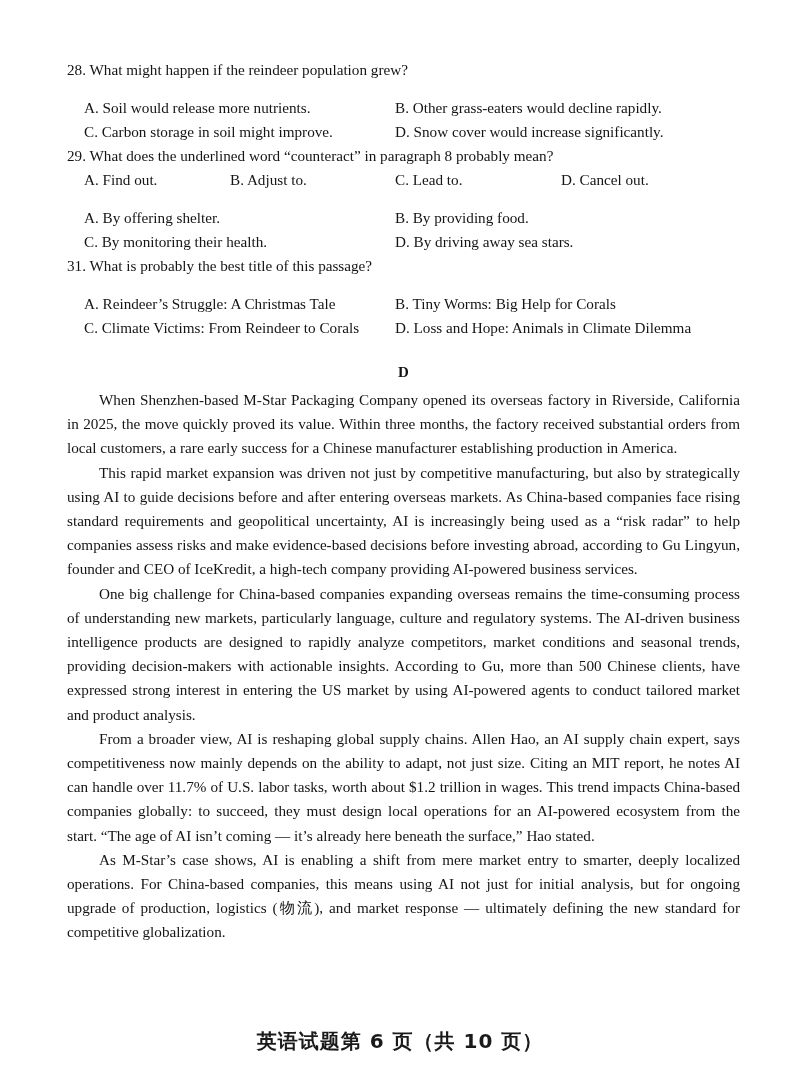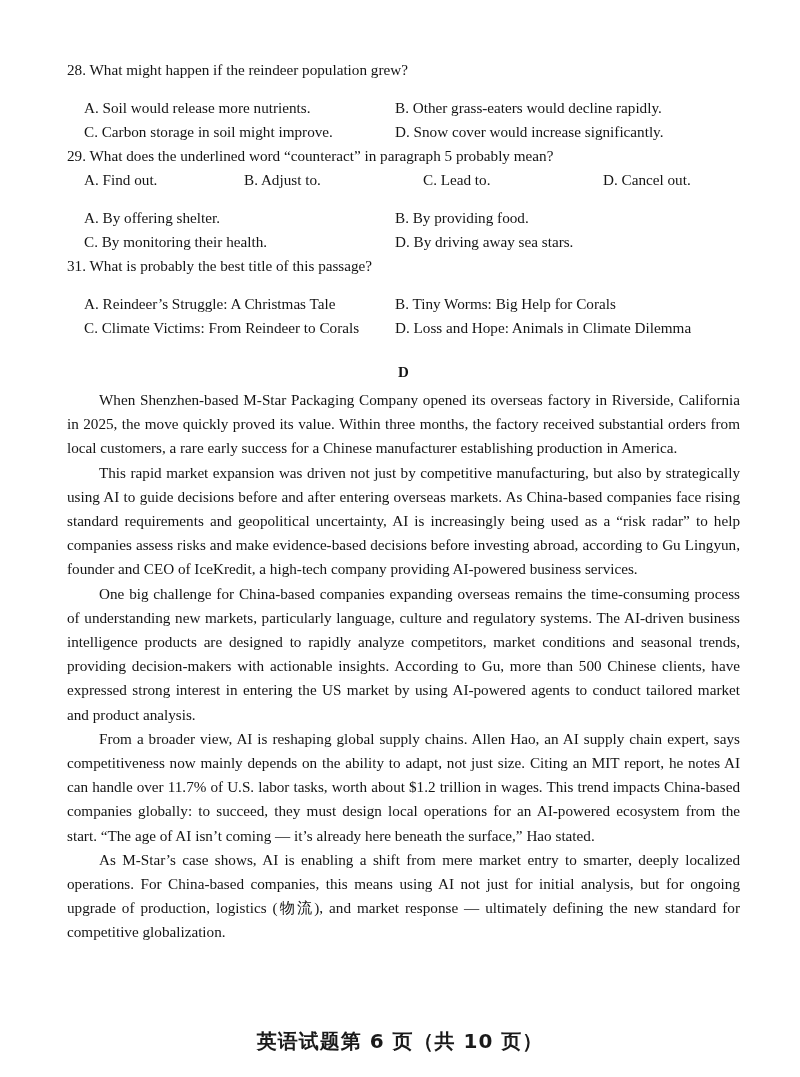--- a/index.html
+++ b/index.html
@@ -7,21 +7,21 @@
     width: 800px; height: 1077px; position: relative; overflow: hidden;
     font-family: "Liberation Serif", "DejaVu Serif", serif;
     color: #141414;
     font-size: 15.2px;
   }
   .page { position: absolute; left: 67px; top: 58px; width: 673px; }
   .q { line-height: 24px; }
   .q-stem { white-space: nowrap; }
   .opts { display: grid; padding-left: 17px; line-height: 24px; white-space: nowrap; }
   .opts.two { grid-template-columns: 311px 1fr; margin-top: 14px; }
-  .opts.four { grid-template-columns: 146px 165px 166px 1fr; gap: 14px; }
+  .opts.four { grid-template-columns: 146px 165px 166px 1fr; }
   .section-letter {
     text-align: center; font-weight: bold; margin-top: 20px; margin-bottom: 4px;
     line-height: 24px; font-size: 15px;
   }
   .para {
     text-indent: 32px; text-align: justify; line-height: 24.2px; margin: 0;
   }
   .footer {
     position: absolute; top: 1028px; left: 0; width: 800px; text-align: center;
     font-family: "DejaVu Sans", sans-serif; font-weight: bold; font-size: 20px;
@@ -42,21 +42,21 @@
       <span>A. Soil would release more nutrients.</span>
       <span>B. Other grass-eaters would decline rapidly.</span>
       <span>C. Carbon storage in soil might improve.</span>
       <span>D. Snow cover would increase significantly.</span>
     </div>
   </div>
 
   <div class="q">
     <div class="q-stem">
       <span>29.</span>
-      <span>What does the underlined word “counteract” in paragraph 5 probably mean?</span>
+      <span>What does the underlined word “counteract” in paragraph 8 probably mean?</span>
     </div>
     <div class="opts four">
       <span>A. Find out.</span>
       <span>B. Adjust to.</span>
       <span>C. Lead to.</span>
       <span>D. Cancel out.</span>
     </div>
   </div>
 
   <div class="q">

